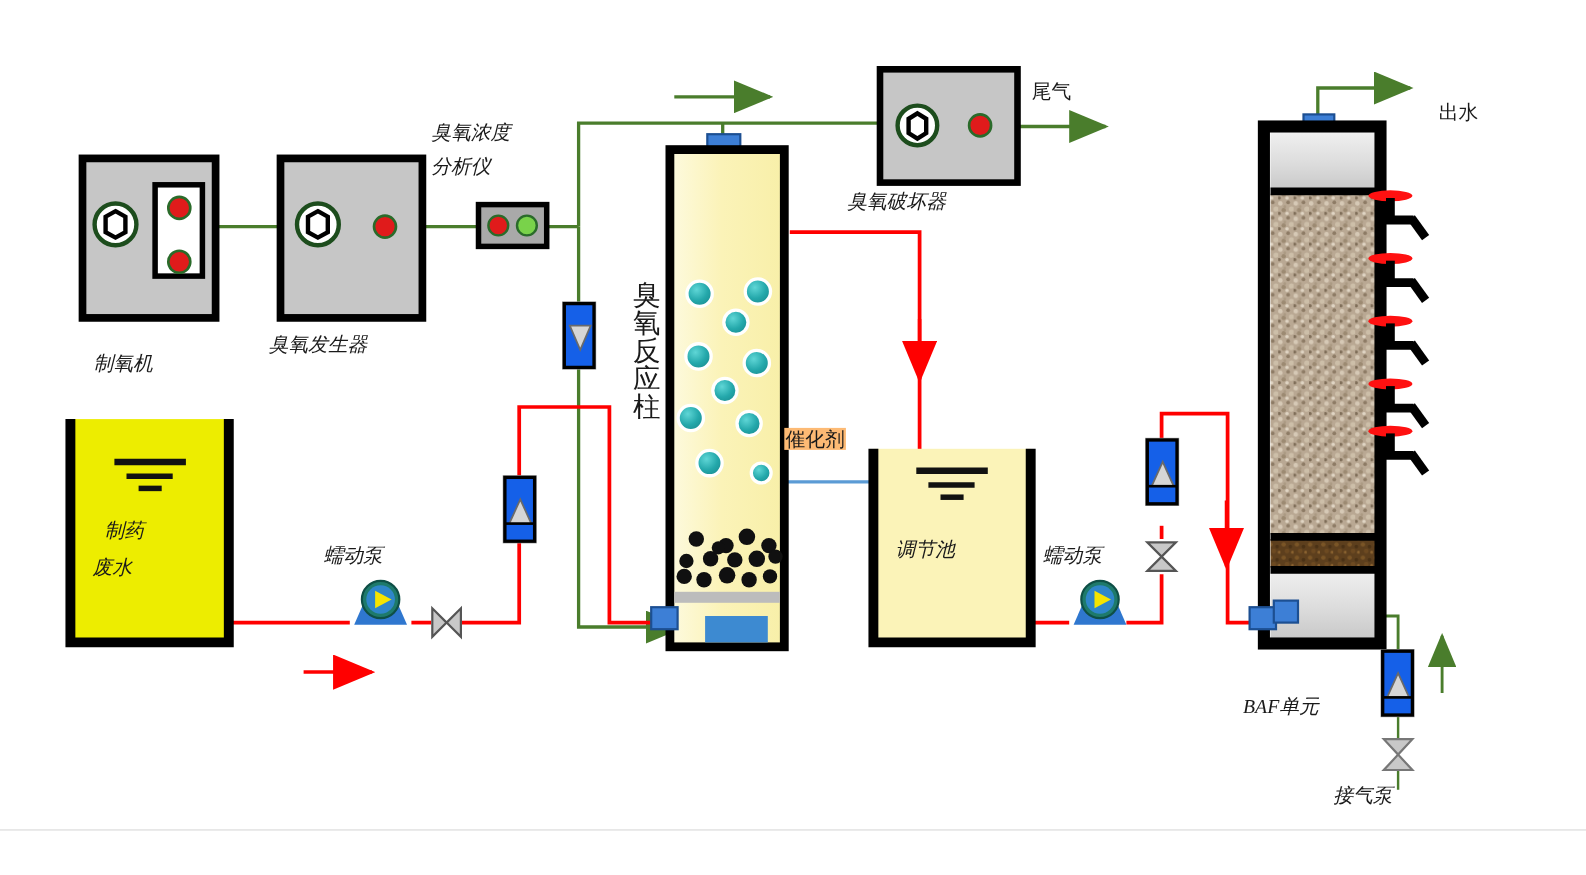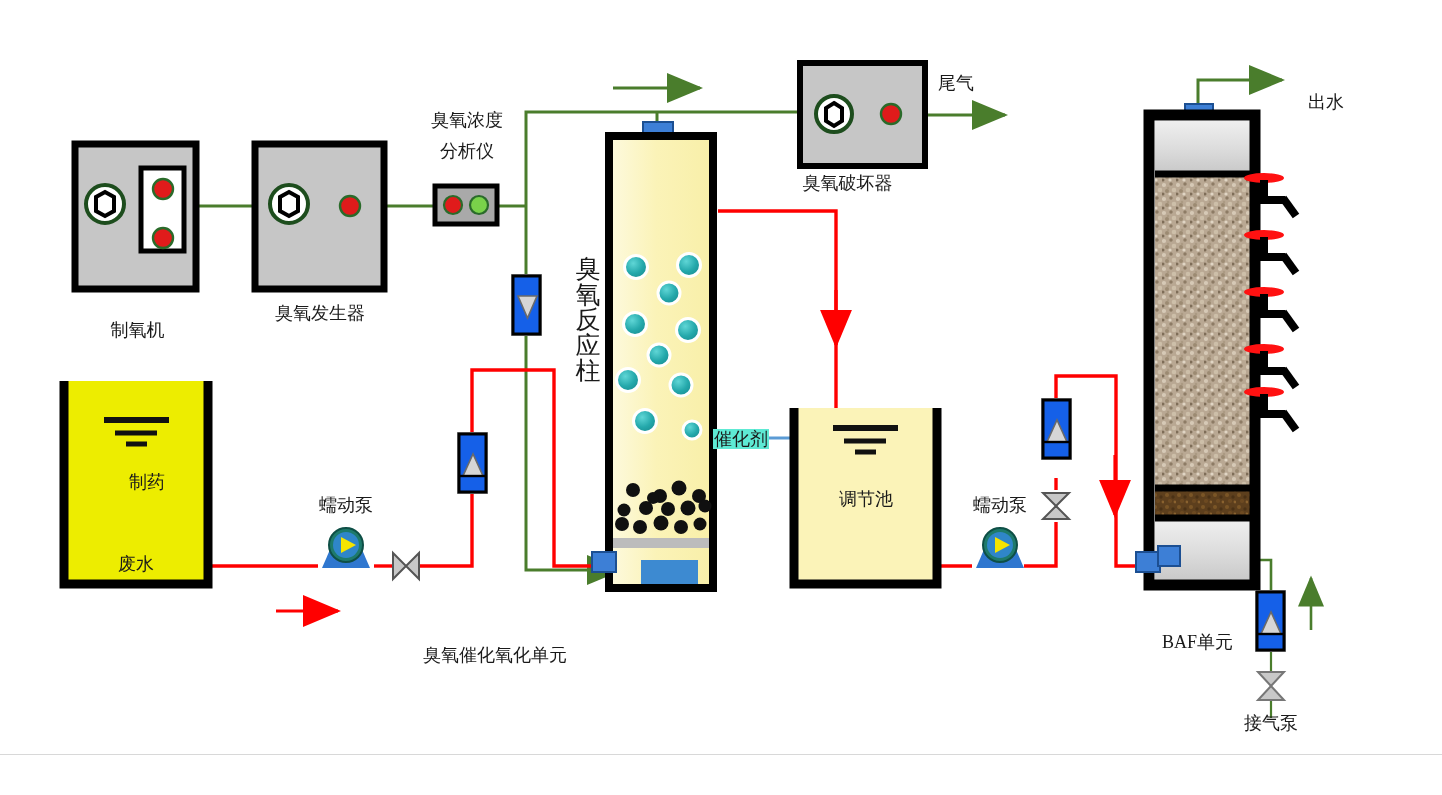--- a/index.html
+++ b/index.html
@@ -1,19 +1,19 @@
 <!DOCTYPE html>
 <html><head>
 <meta charset="utf-8">
 <style>
   html,body{margin:0;padding:0;background:#ffffff;}
   body{font-family:"Liberation Serif","DejaVu Serif",serif;}
   #stage{position:relative;width:1442px;height:795px;background:#ffffff;overflow:hidden;}
   .lbl{position:absolute;color:#1a1a1a;white-space:nowrap;line-height:1.12;font-size:18px;font-family:"Liberation Serif","DejaVu Serif",serif;}
-  .lbl.ctr{text-align:center;}
+  .lbl.ctr{text-align:left;font-style:italic;}
   .vlbl{position:absolute;color:#1a1a1a;font-size:25px;line-height:1.02;text-align:center;width:30px;
         font-family:"Liberation Serif","DejaVu Serif",serif;}
   .vlbl span{display:block;}
   svg.layer{position:absolute;left:0;top:0;width:1442px;height:795px;overflow:visible;}
   .footrule{position:absolute;left:0;top:754px;width:1442px;height:1px;background:#d8d8d8;}
 </style>
 </head>
 <body>
 
 <div id="stage">
@@ -360,32 +360,31 @@
   <div class="lbl" style="left:938px;top:73px;">尾气</div>
 
   <div class="vlbl" style="left:573px;top:256px;">
     <span>臭</span>
     <span>氧</span>
     <span>反</span>
     <span>应</span>
     <span>柱</span>
   </div>
 
-  <div class="lbl" style="left:713px;top:389px;background:#5eead4;padding:0 1px;margin-top:40px;">催化剂</div>
+  <div class="lbl" style="left:713px;top:389px;background:#fdba74;padding:0 1px;">催化剂</div>
 
   <div class="lbl ctr" style="left:95px;top:472px;width:104px;">制药</div>
-  <div class="lbl ctr" style="left:84px;top:506px;width:104px;margin-top:48px;">废水</div>
+  <div class="lbl ctr" style="left:84px;top:506px;width:104px;">废水</div>
 
   <div class="lbl ctr" style="left:294px;top:495px;width:104px;">蠕动泵</div>
 
   <div class="lbl ctr" style="left:814px;top:489px;width:104px;">调节池</div>
 
   <div class="lbl ctr" style="left:948px;top:495px;width:104px;">蠕动泵</div>
 
-  <div class="lbl ctr" style="left:340px;top:645px;width:310px;">臭氧催化氧化单元</div>
 
   <div class="lbl ctr" style="left:1130px;top:632px;width:135px;">BAF单元</div>
 
   <div class="lbl" style="left:1308px;top:72px;margin-top:20px;">出水</div>
 
   <div class="lbl ctr" style="left:1212px;top:713px;width:118px;">接气泵</div>
 
   <div class="footrule"></div>
 </div>
 

